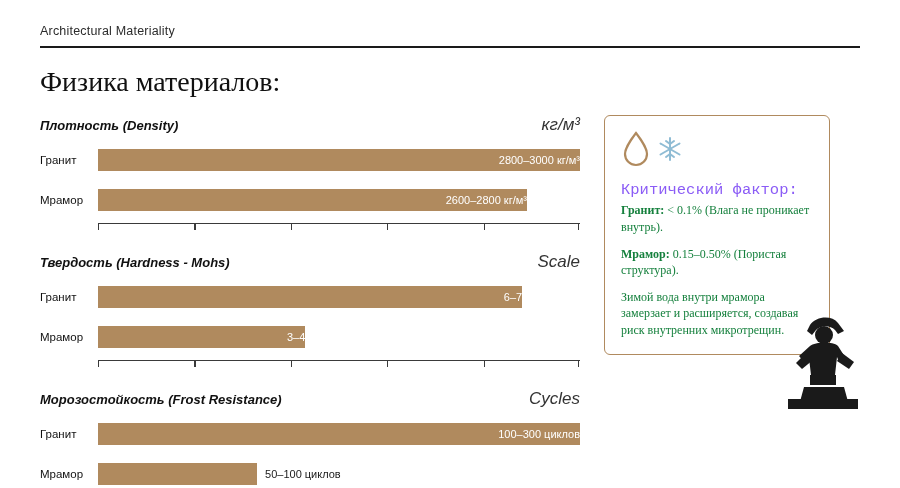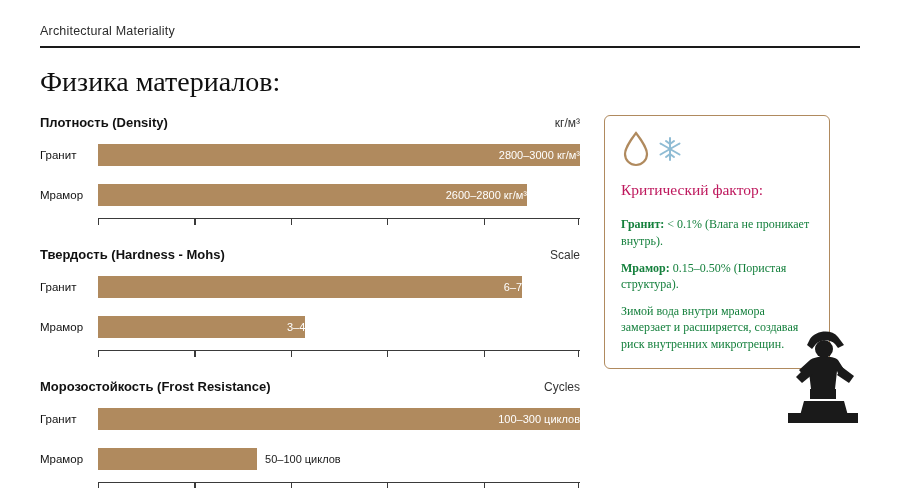--- a/index.html
+++ b/index.html
@@ -72,23 +72,24 @@
     position: relative;
   }
   .chart-head {
     display: flex;
     justify-content: space-between;
     align-items: baseline;
     font-size: 13px;
     font-weight: bold;
     color: #111;
     margin-bottom: 8px;
+    font-style: italic;
   }
   .chart-unit {
-    font-size: 12px;
+    font-size: 17px;
     font-weight: normal;
     color: #333;
     padding-left: 8px;
   }
 
   .plot {
     position: relative;
     padding-left: 58px;
   }
   .rows { position: relative; }
@@ -164,25 +165,25 @@
     box-sizing: border-box;
     background: #ffffff;
   }
   .callout-icons {
     display: flex;
     align-items: center;
     gap: 6px;
     margin-bottom: 8px;
   }
   .callout-title {
-    font-family: Liberation Serif, serif;
+    font-family: Liberation Mono, monospace;
     font-size: 15.5px;
     line-height: 1.3;
-    color: #be185d;
-    margin-bottom: 16px;
+    color: #8b5cf6;
+    margin-bottom: 2px;
   }
   .callout-body {
     font-family: Liberation Serif, serif;
     font-size: 12px;
     line-height: 1.38;
     color: #15803d;
   }
   .callout-body p { margin: 0 0 10px 0; }
   .callout-body p:last-child { margin-bottom: 0; }
   .b { font-weight: bold; }

